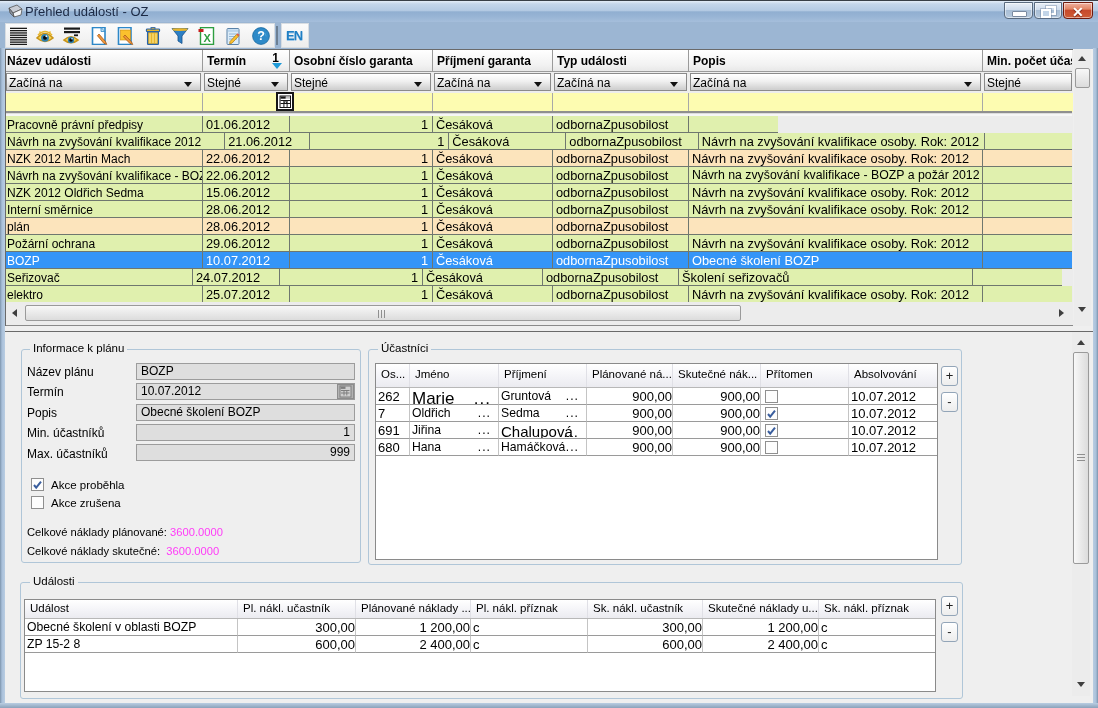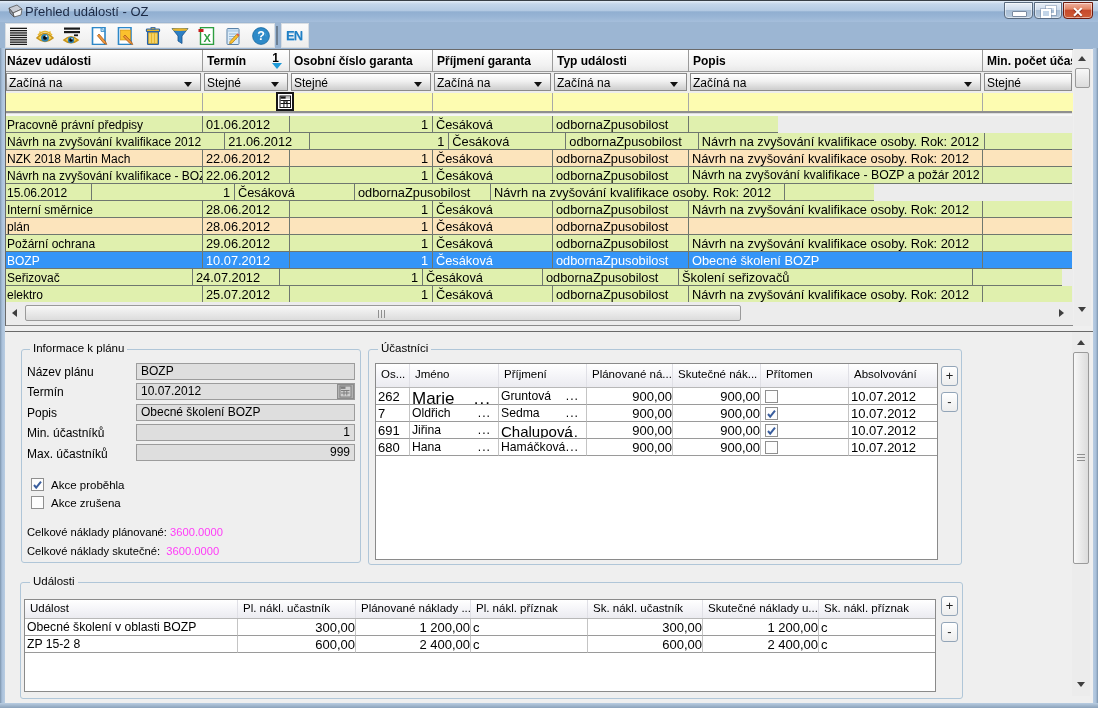--- a/index.html
+++ b/index.html
@@ -250,38 +250,39 @@
     <div class="drow">
       <div class="dcell g" style="width:226px">Návrh na zvyšování kvalifikace 2012</div>
       <div class="dcell g" style="width:87px">21.06.2012</div>
       <div class="dcell g num" style="width:143px">1</div>
       <div class="dcell g" style="width:120px">Česáková</div>
       <div class="dcell g" style="width:136px">odbornaZpusobilost</div>
       <div class="dcell g" style="width:294px">Návrh na zvyšování kvalifikace osoby. Rok: 2012</div>
       <div class="dcell g" style="width:89px;border-right:none"></div>
     </div>
     <div class="drow">
-      <div class="dcell p" style="width:198px">NZK 2018 Martin Mach</div>
+      <div class="dcell p" style="width:198px">NZK 2012 Martin Mach</div>
       <div class="dcell p" style="width:87px">22.06.2012</div>
       <div class="dcell p num" style="width:143px">1</div>
       <div class="dcell p" style="width:120px">Česáková</div>
       <div class="dcell p" style="width:136px">odbornaZpusobilost</div>
       <div class="dcell p" style="width:294px">Návrh na zvyšování kvalifikace osoby. Rok: 2012</div>
       <div class="dcell p" style="width:89px;border-right:none"></div>
     </div>
     <div class="drow">
       <div class="dcell g" style="width:198px">Návrh na zvyšování kvalifikace - BOZP</div>
       <div class="dcell g" style="width:87px">22.06.2012</div>
       <div class="dcell g num" style="width:143px">1</div>
       <div class="dcell g" style="width:120px">Česáková</div>
       <div class="dcell g" style="width:136px">odbornaZpusobilost</div>
       <div class="dcell g" style="width:294px;font-size:12.3px">Návrh na zvyšování kvalifikace - BOZP a požár 2012</div>
       <div class="dcell g" style="width:89px;border-right:none"></div>
     </div>
     <div class="drow">
+      <div class="dcell g" style="width:198px">NZK 2012 Oldřich Sedma</div>
       <div class="dcell g" style="width:87px">15.06.2012</div>
       <div class="dcell g num" style="width:143px">1</div>
       <div class="dcell g" style="width:120px">Česáková</div>
       <div class="dcell g" style="width:136px">odbornaZpusobilost</div>
       <div class="dcell g" style="width:294px">Návrh na zvyšování kvalifikace osoby. Rok: 2012</div>
       <div class="dcell g" style="width:89px;border-right:none"></div>
     </div>
     <div class="drow">
       <div class="dcell g" style="width:198px">Interní směrnice</div>
       <div class="dcell g" style="width:87px">28.06.2012</div>

